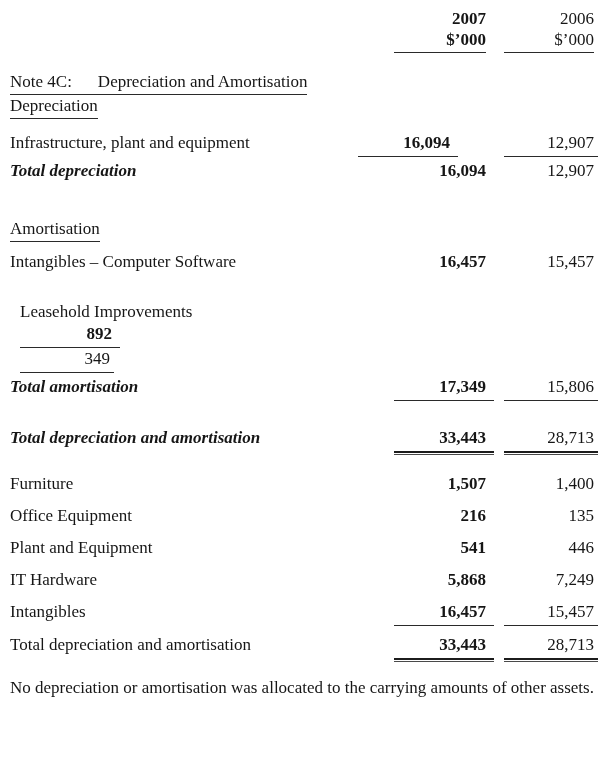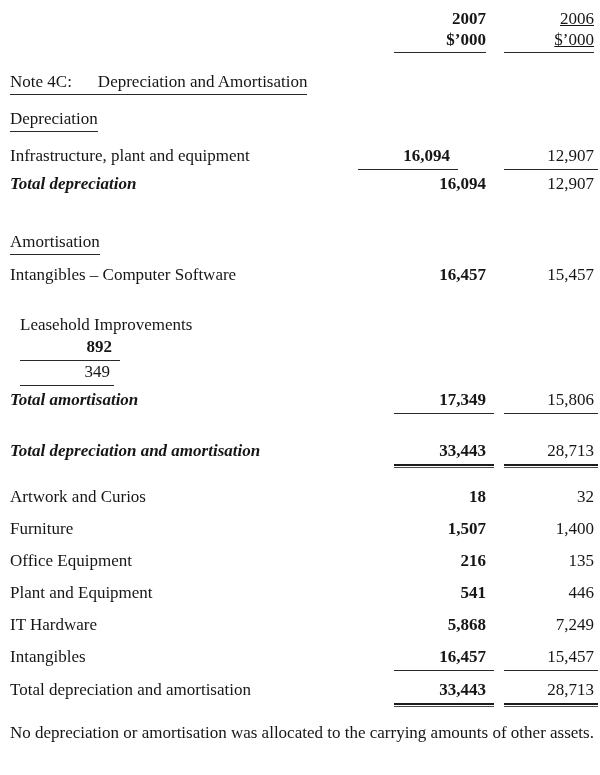--- a/index.html
+++ b/index.html
@@ -29,21 +29,21 @@
     content: "";
     position: absolute;
     left: 0; right: 0; bottom: -4px;
     border-bottom: 1px solid #4a4a4a;
   }
   
   .hul { display: inline-block; border-bottom: 1px solid #2a2a2a; padding-bottom: 1px; }
   .hdr .cell-stack div { line-height: 21px; text-align: right; }
   .note-title { margin-top: 12px; font-family: Liberation Serif, serif; }
   .note-title .gap { margin-left: 26px; }
-  .heading-dep { margin-top: 13px; }
+  .heading-dep { margin-top: 0; }
   .r-infra { margin-top: 13px; gap: 36px; }
   .r-totdep { margin-top: 3px; }
   .heading-amort { margin-top: 34px; }
   .r-intcs { margin-top: 9px; }
   .r-lease { margin-top: 26px; flex-direction: column; }
   .r-totamort { margin-top: 3px; }
   .r-grand1 { margin-top: 26px; }
   .para { margin-top: 23px; text-align: justify; line-height: 24px; padding-right: 4px; }
   .t2 { margin-top: 20px; }
   .t2 .row { margin-bottom: 8px; }
@@ -53,21 +53,21 @@
 <body>
 
 <div class="page">
 
   <div class="row hdr">
     <div class="lbl"></div>
     <div class="c1 cell-stack" style="padding-bottom:0;">
       <div class="b">2007</div>
       <div class="b ul" style="padding-bottom:2px;">$’000</div>
     </div>
-    <div class="c2 cell-stack" style="padding-bottom:6px;text-decoration:underline;">
+    <div class="c2 cell-stack" style="padding-bottom:6px;">
       <div>2006</div>
       <div class="ul" style="padding-bottom:2px;">$’000</div>
     </div>
   </div>
 
   <div class="note-title">
     <span class="hul">
       <span>Note 4C:</span><span class="gap">Depreciation and Amortisation</span>
     </span>
   </div>
@@ -112,25 +112,20 @@
 
   <div class="row r-grand1">
     <div class="lbl bi">Total depreciation and amortisation</div>
     <div class="c1 b dul">33,443</div>
     <div class="c2 dul">28,713</div>
   </div>
 
 
   <div class="t2">
     <div class="row">
-      <div class="lbl">Artwork and Curios</div>
-      <div class="c1 b">18</div>
-      <div class="c2">32</div>
-    </div>
-    <div class="row">
       <div class="lbl">Furniture</div>
       <div class="c1 b">1,507</div>
       <div class="c2">1,400</div>
     </div>
     <div class="row">
       <div class="lbl">Office Equipment</div>
       <div class="c1 b">216</div>
       <div class="c2">135</div>
     </div>
     <div class="row">

